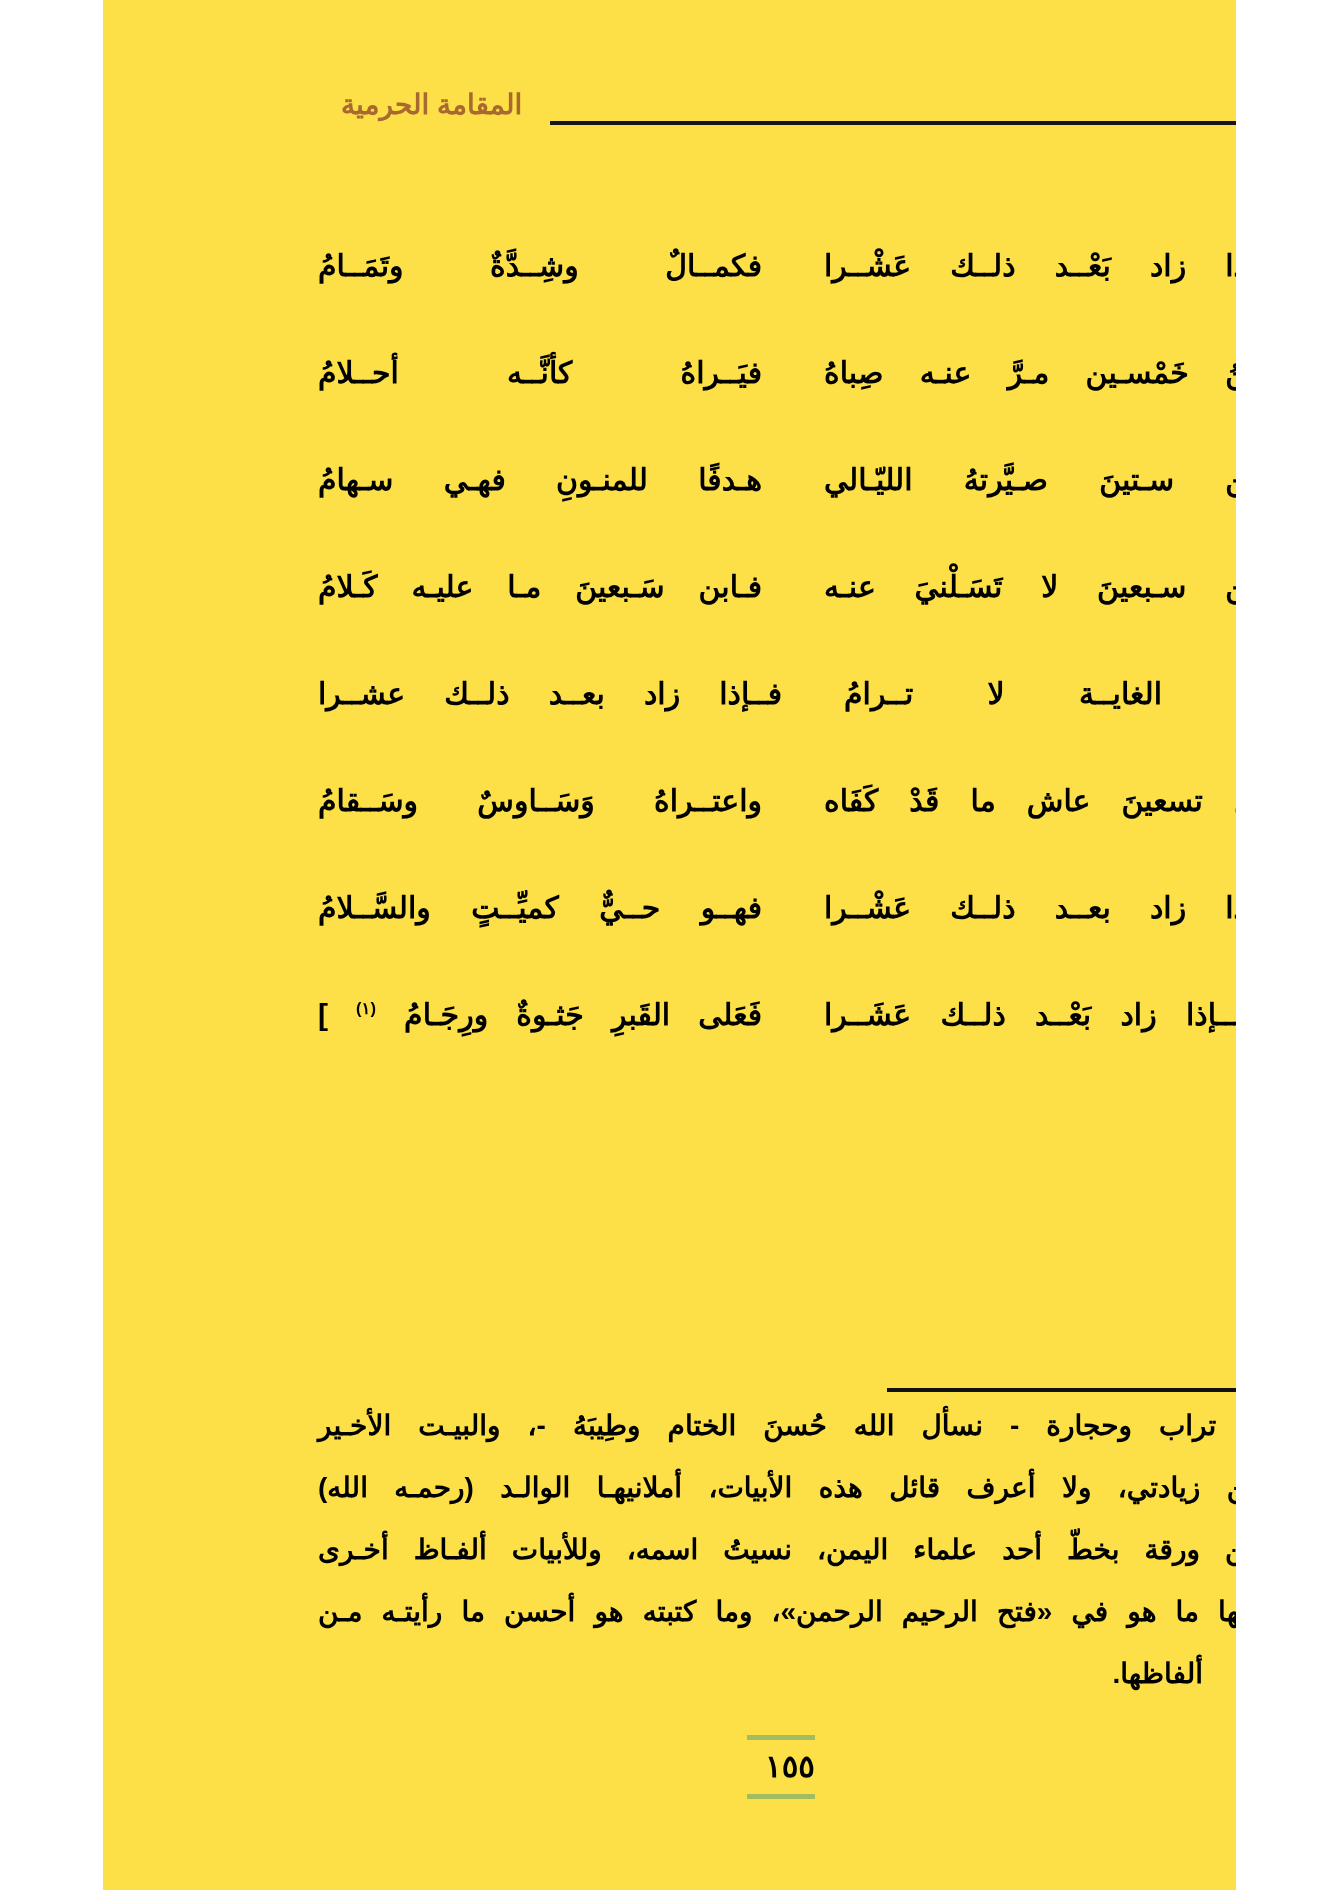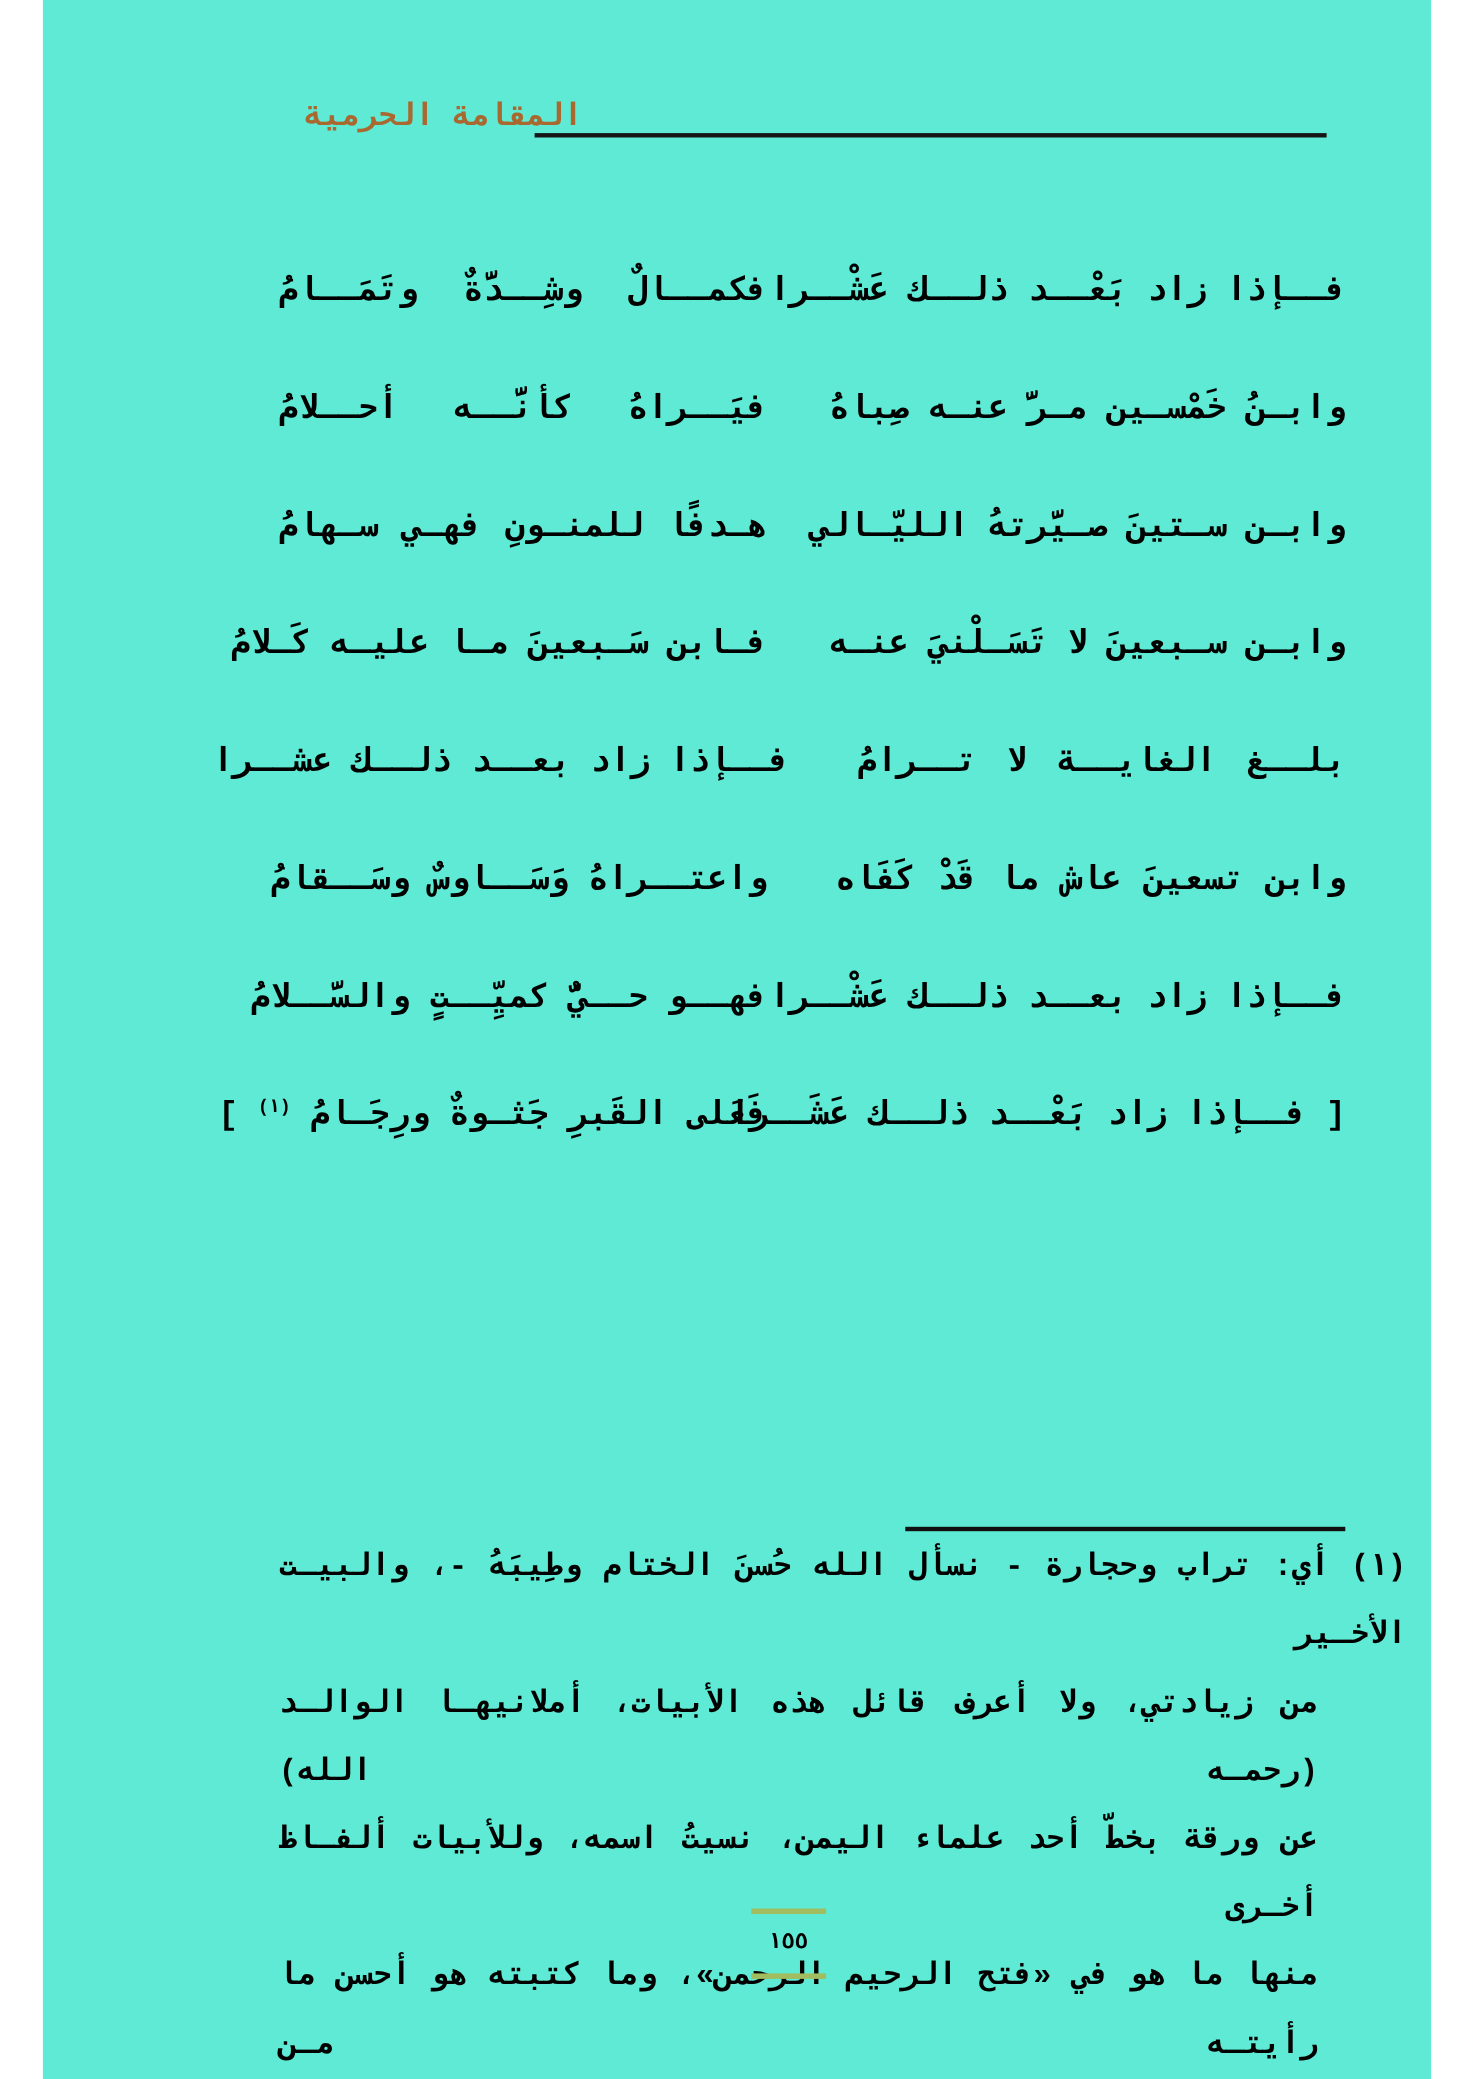--- a/index.html
+++ b/index.html
@@ -1,22 +1,22 @@
 <!DOCTYPE html>
 <html lang="ar"><head>
 <meta charset="utf-8">
 <style>
   html,body { margin:0; padding:0; background:#ffffff; }
   .page {
     position:relative;
-    width:1262px; height:1890px;
+    width:1133px; height:1890px;
     margin:0 auto;
-    background:#5eead4;
+    background:#fde047;
     direction:rtl;
-    font-family:Liberation Mono, monospace;
+    font-family:Liberation Sans, sans-serif;
     color:#000;
     overflow:hidden;
   }
 
   
   .header-title {
     position:absolute; left:238px; top:88px;
     font-size:28px; font-weight:bold;
     color:var(--accent_brown,#A9682F);
     white-space:nowrap;
@@ -56,21 +56,21 @@
   }
   .fn-line { text-align:justify; text-align-last:justify; }
   .fn-line.indent { margin-right:80px; }
   .fn-line.last { margin-right:140px; text-align:center; text-align-last:right; }
 
   
   .page-num-block { position:absolute; left:644px; top:1735px; width:68px; }
   .pn-rule { height:5px; background:var(--rule_green,#A1BD5F); }
   .pn-number {
     height:54px; line-height:54px;
-    text-align:center; font-size:20px; font-weight:bold;
+    text-align:right; font-size:31px; font-weight:bold;
   }
 </style>
 </head>
 <body>
 
 <div class="page" style="--accent_brown: #A9682F; --rule_green: #A1BD5F;">
 
   <div class="header-title">المقامة الحرمية</div>
   <div class="header-rule"></div>
 

